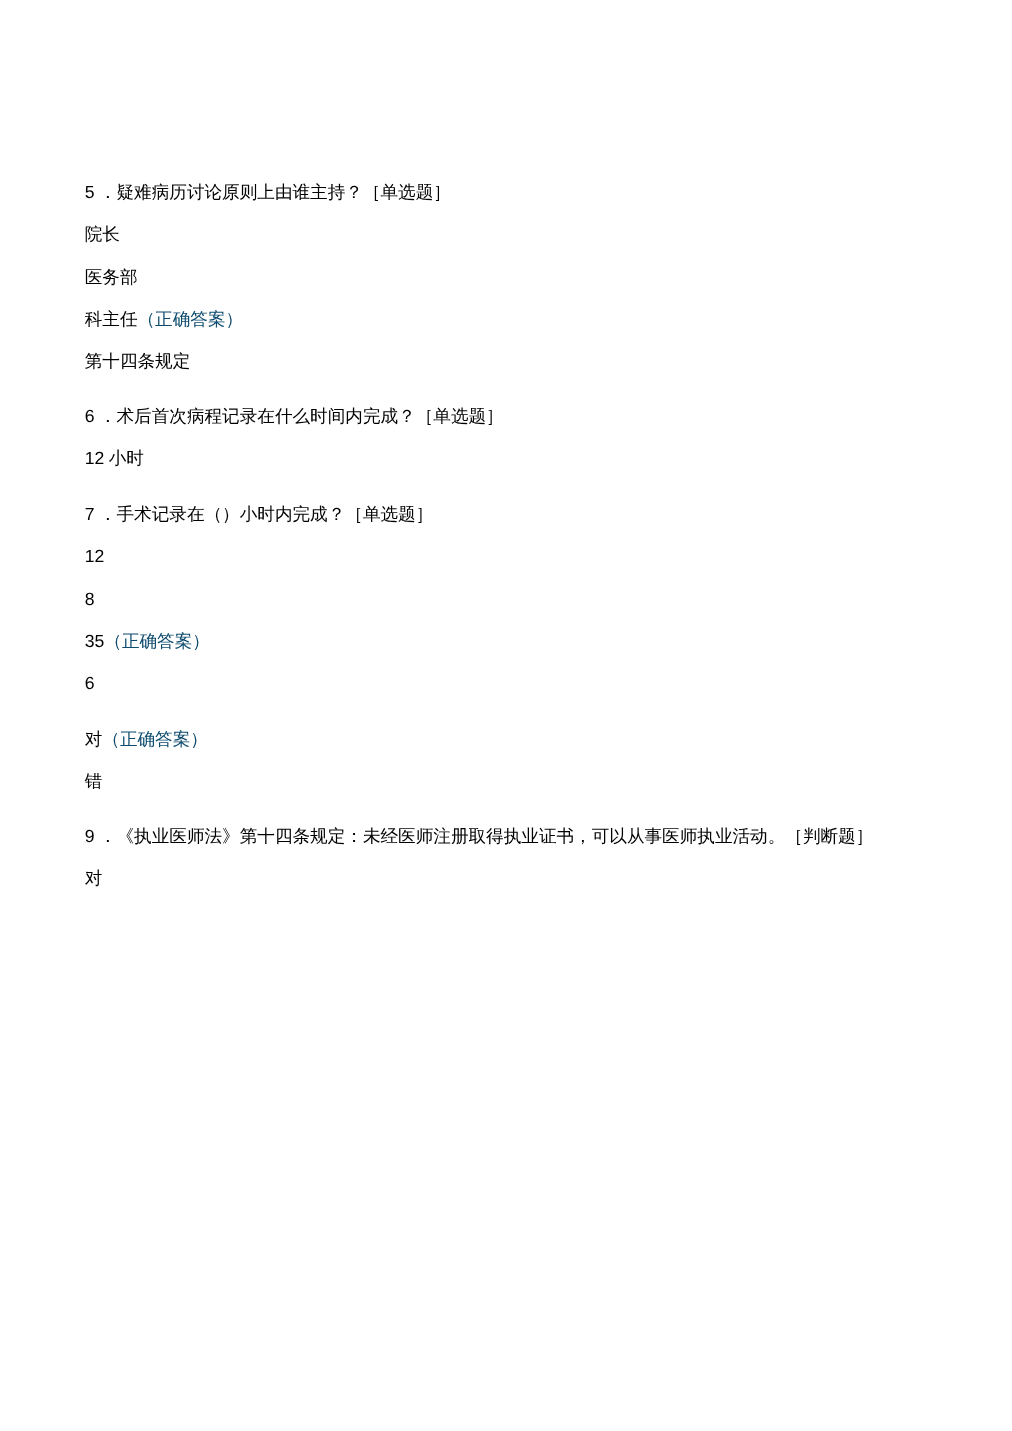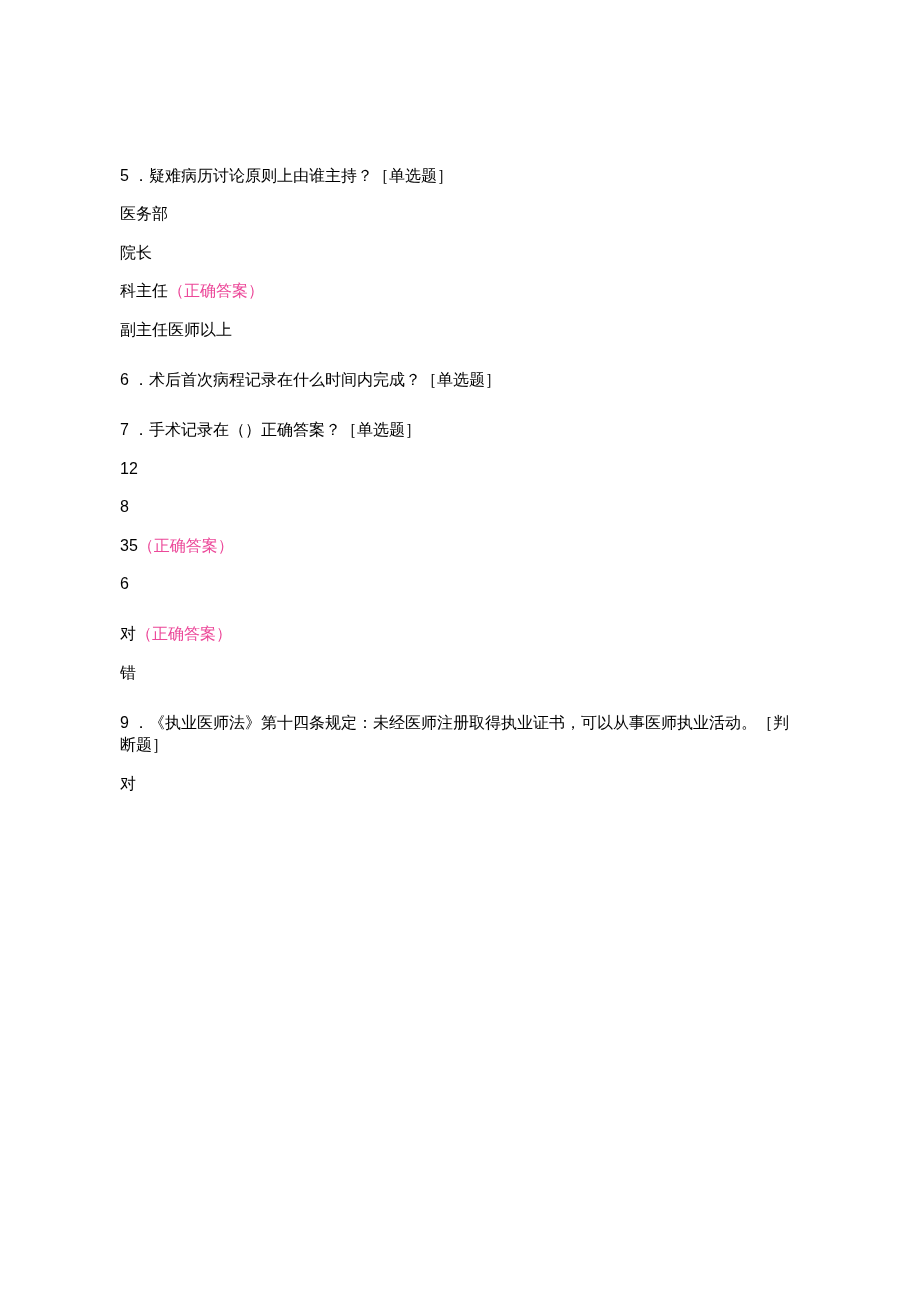--- a/index.html
+++ b/index.html
@@ -7,75 +7,78 @@
     padding: 0;
     background: #ffffff;
     font-family: "SimSun", "宋体", serif;
     font-size: 16px;
     color: #000000;
   }
   .page {
     width: 920px;
     min-height: 1301px;
     box-sizing: border-box;
-    padding: 165px 120px 120px 120px;
+    padding: 165px 120px 120px 77px;
     line-height: 1.4;
   }
   .question {
     margin-bottom: 28px;
   }
   .q-line {
     margin-bottom: 16px;
   }
   .option {
     margin-bottom: 16px;
   }
   .correct {
-    color: #ec4899;
+    color: #0c4a6e;
     text-align: center;
   }
   .num {
     font-family: Arial, sans-serif;
   }
 </style>
 </head>
 <body>
 
 <div class="page">
 
   <div class="question">
     <div class="q-line">
       <span class="num">5</span>
       <span>．疑难病历讨论原则上由谁主持？［单选题］</span>
     </div>
     <div class="option">
-      <span>医务部</span>
+      <span>院长</span>
     </div>
     <div class="option">
-      <span>院长</span>
+      <span>医务部</span>
     </div>
     <div class="option">
       <span>科主任</span><span class="correct">（正确答案）</span>
     </div>
     <div class="option">
-      <span>副主任医师以上</span>
+      <span>第十四条规定</span>
     </div>
   </div>
 
   <div class="question">
     <div class="q-line">
       <span class="num">6</span>
       <span>．术后首次病程记录在什么时间内完成？［单选题］</span>
     </div>
+    <div class="option">
+      <span class="num">12</span><span> 小时</span>
+    </div>
   </div>
 
   <div class="question">
     <div class="q-line">
       <span class="num">7</span>
-      <span>．手术记录在（）正确答案？［单选题］</span>
+      <span>．手术记录在（）小时内完成？［单选题］</span>
     </div>
     <div class="option">
       <span class="num">12</span>
     </div>
     <div class="option">
       <span class="num">8</span>
     </div>
     <div class="option">
       <span class="num">35</span><span class="correct">（正确答案）</span>
     </div>

